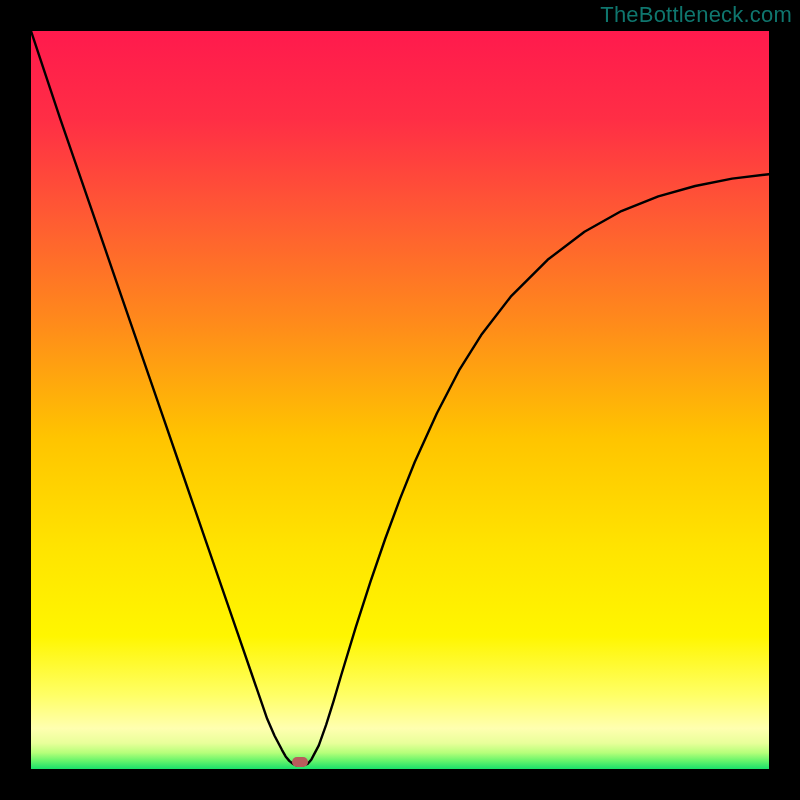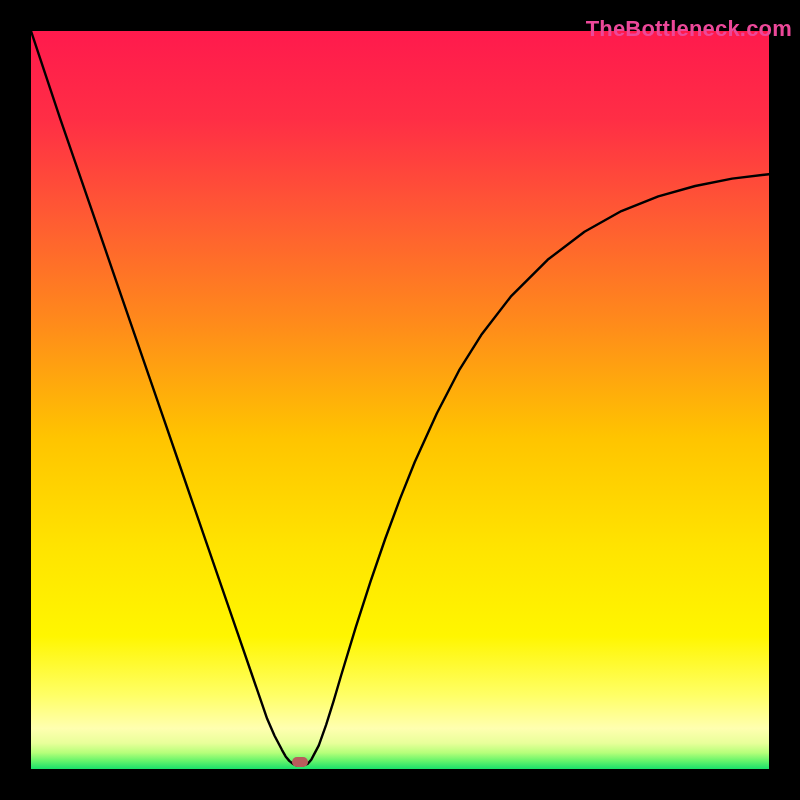--- a/index.html
+++ b/index.html
@@ -12,25 +12,25 @@
     font-family: Arial, Helvetica, sans-serif;
   }
   .frame {
     position: relative;
     width: 800px;
     height: 800px;
     background: #000;
   }
   .watermark {
     position: absolute;
-    top: 16px;
+    top: 2px;
     right: 8px;
-    color: #ec4899;
+    color: #0f766e;
     font-size: 22px;
-    font-weight: 700;
+    font-weight: 400;
     letter-spacing: 0.2px;
     z-index: 10;
   }
   .plot {
     position: absolute;
     left: 31px;
     top: 31px;
     width: 738px;
     height: 738px;
     overflow: hidden;

